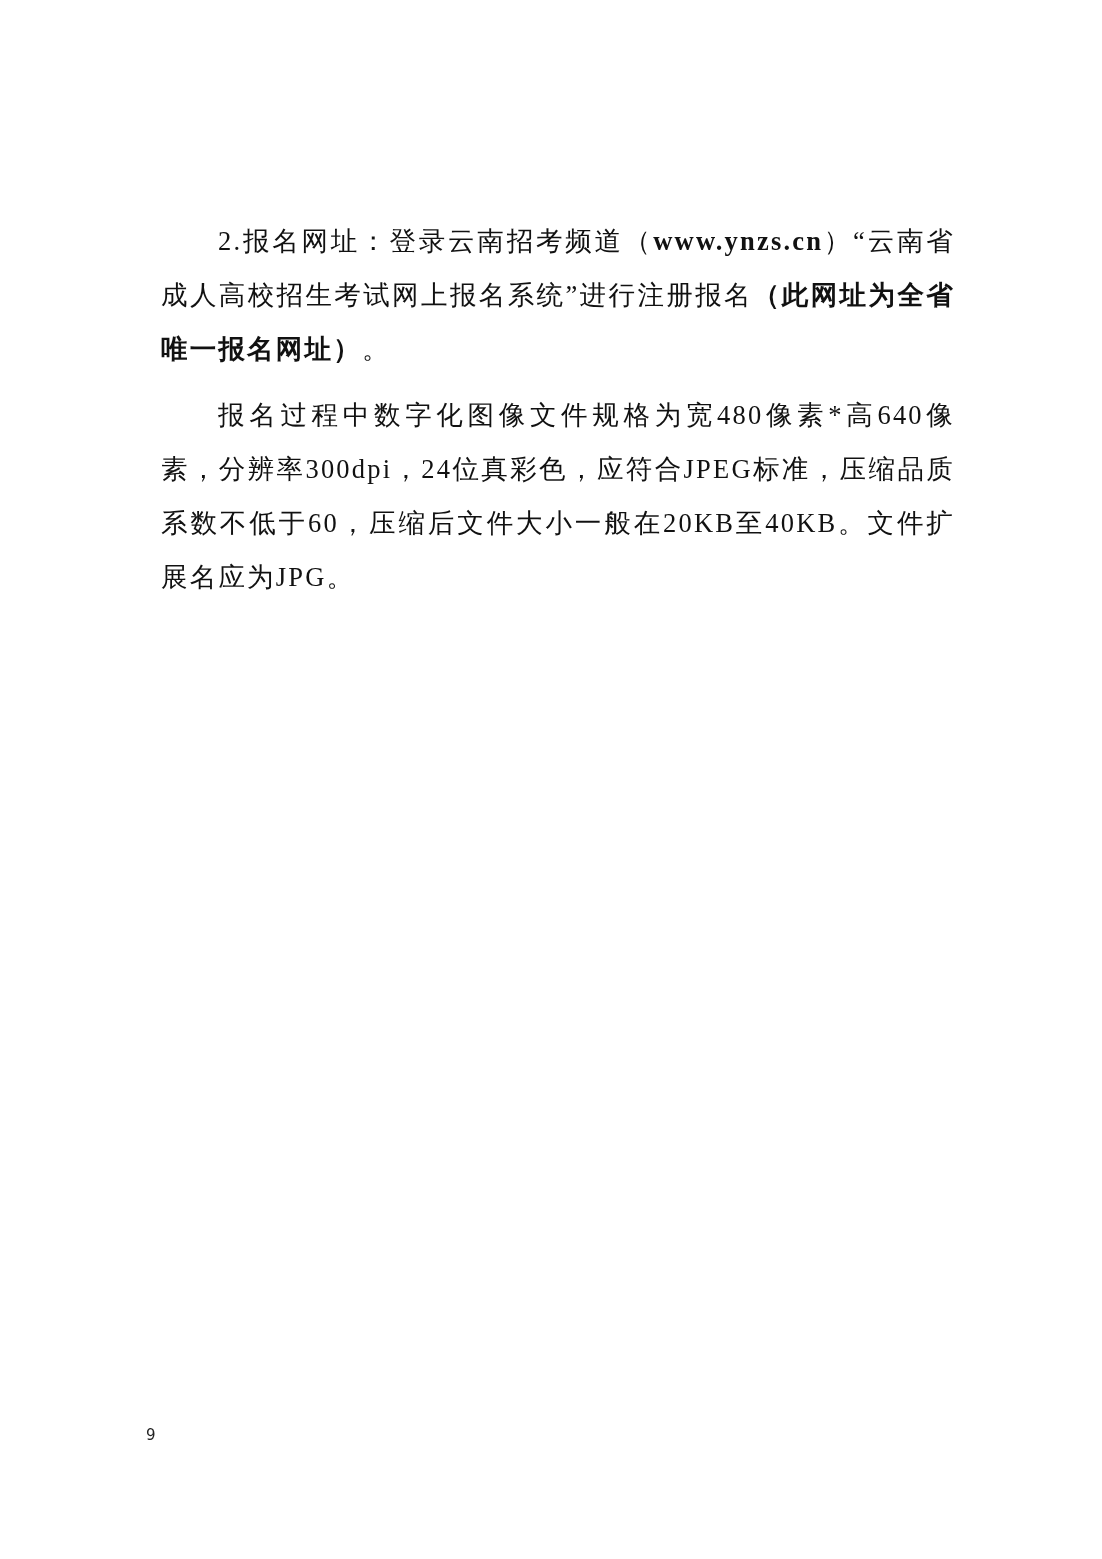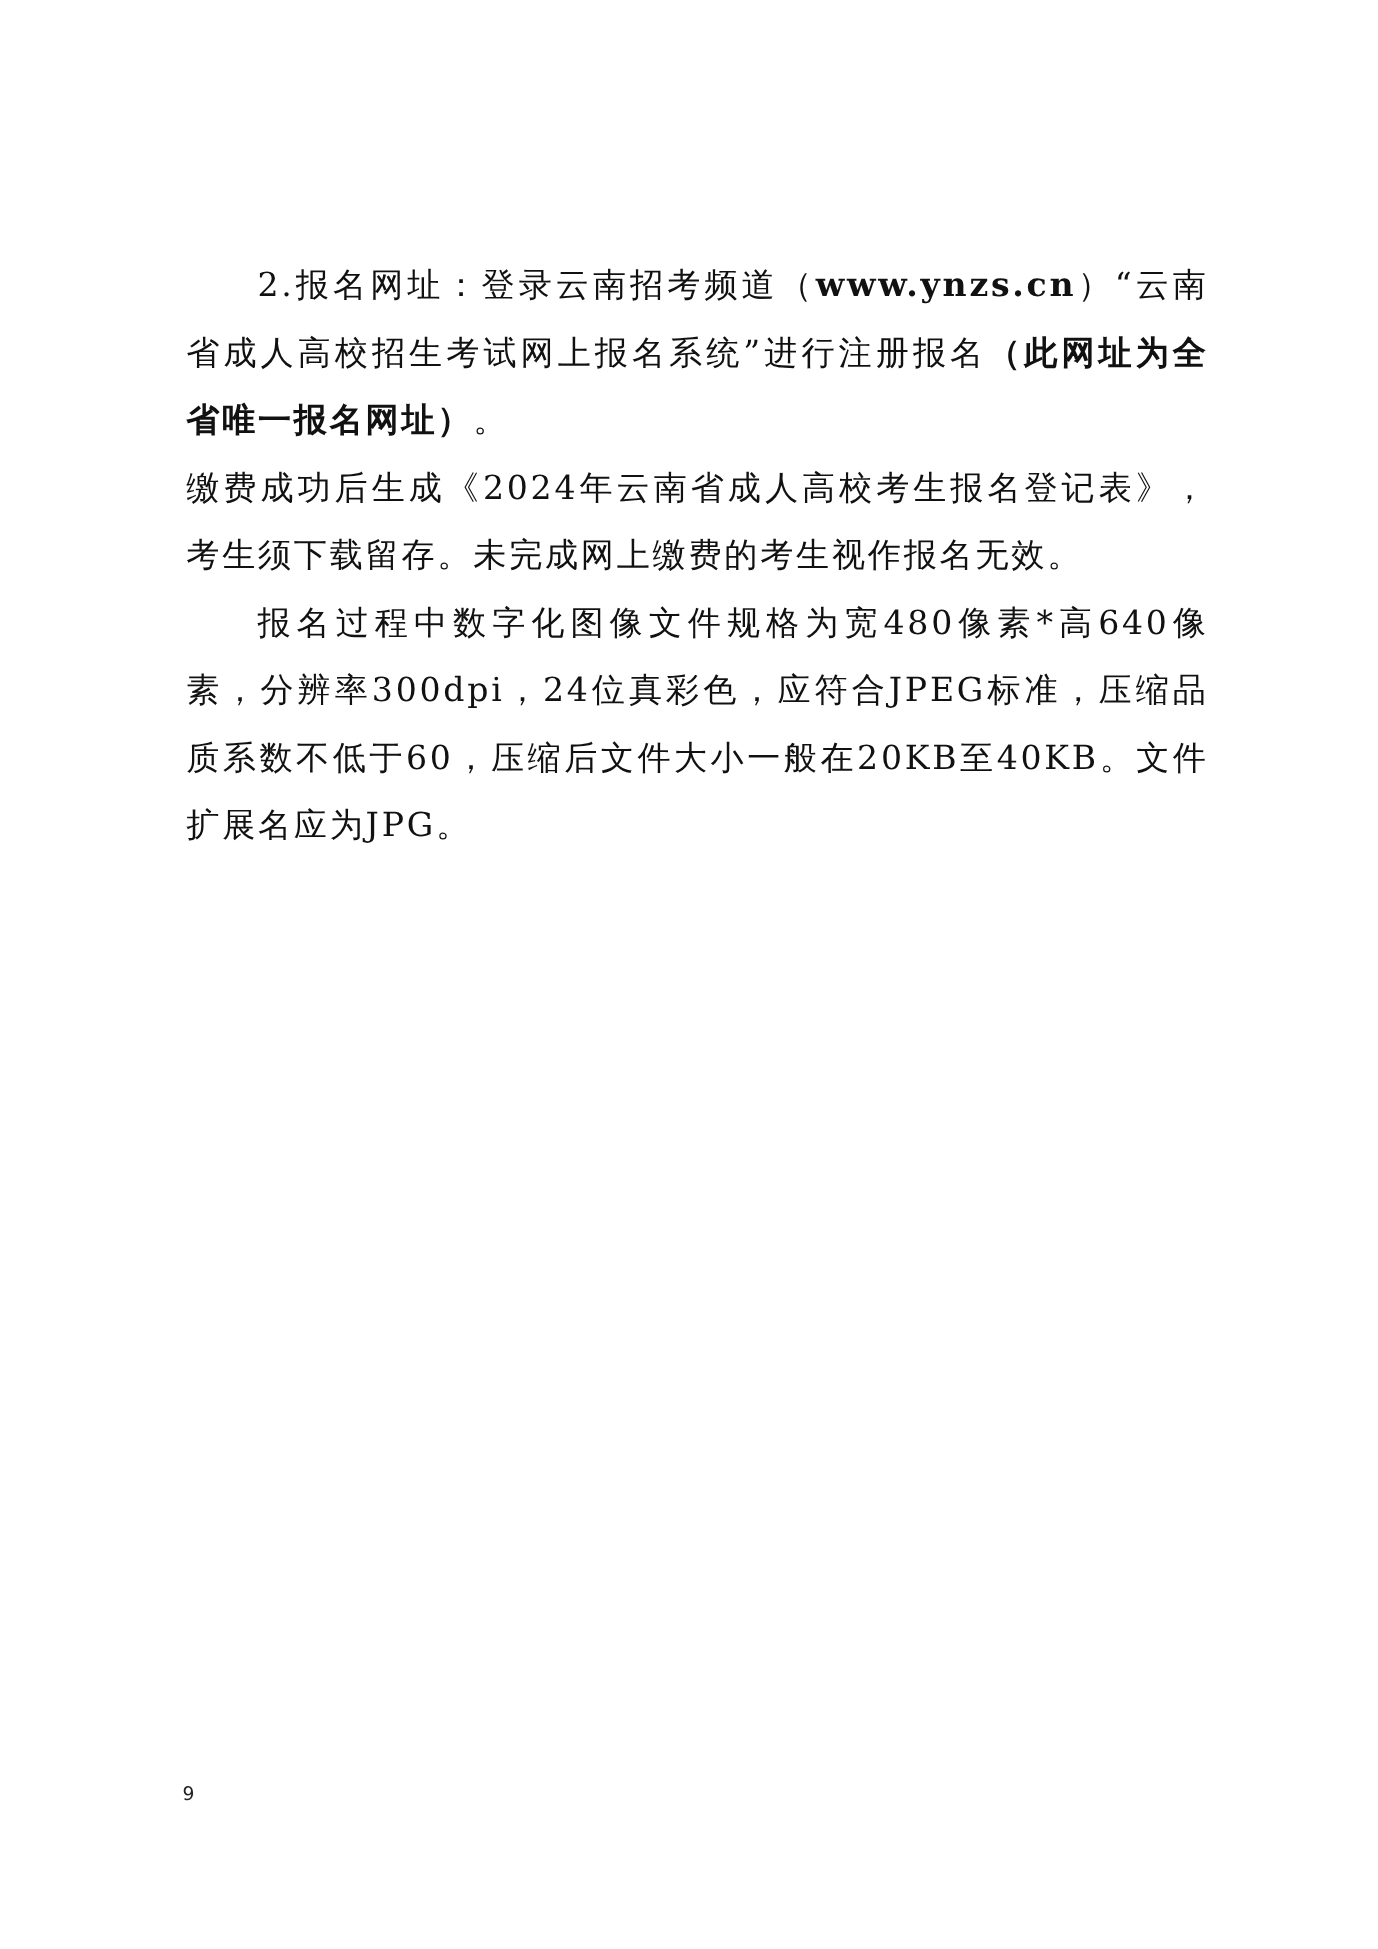--- a/index.html
+++ b/index.html
@@ -23,27 +23,28 @@
       height: 1559px;
       background: #ffffff;
     }
     .content {
       position: absolute;
       left: 149px;
       top: 202px;
       width: 818px;
     }
     .para {
-      margin: 0;
+      margin: 12px;
       font-size: 26.5px;
       line-height: 54px;
       letter-spacing: 2.2px;
       text-align: justify;
       text-align-last: left;
       word-break: break-all;
+      font-family: Liberation Serif, serif;
     }
     .indent {
       text-indent: 57px;
     }
     .bold {
       font-weight: bold;
     }
     .page-number {
       position: absolute;
       left: 146px;
@@ -54,21 +55,20 @@
     }
   </style>
 </head>
 <body>
 
 <div class="page">
   <div class="content">
 
     <p class="para indent"><span>2.报名网址：登录云南招考频道（</span><span class="bold">www.ynzs.cn</span><span>）“云南省成人高校招生考试网上报名系统”进行注册报名</span><span class="bold">（此网址为全省唯一报名网址）</span><span>。</span></p>
 
-    <p class="para"><span>缴费成功后生成《2024年云南省成人高校考生报名登记表》，考生须下载留存。未完成网上缴费的考生视作报名无效。</span></p>
 
 
     <p class="para indent"><span>报名过程中数字化图像文件规格为宽480像素*高640像素，分辨率300dpi，24位真彩色，应符合JPEG标准，压缩品质系数不低于60，压缩后文件大小一般在20KB至40KB。文件扩展名应为JPG。</span></p>
 
 
   </div>
 
   <div class="page-number">9</div>
 </div>
 

